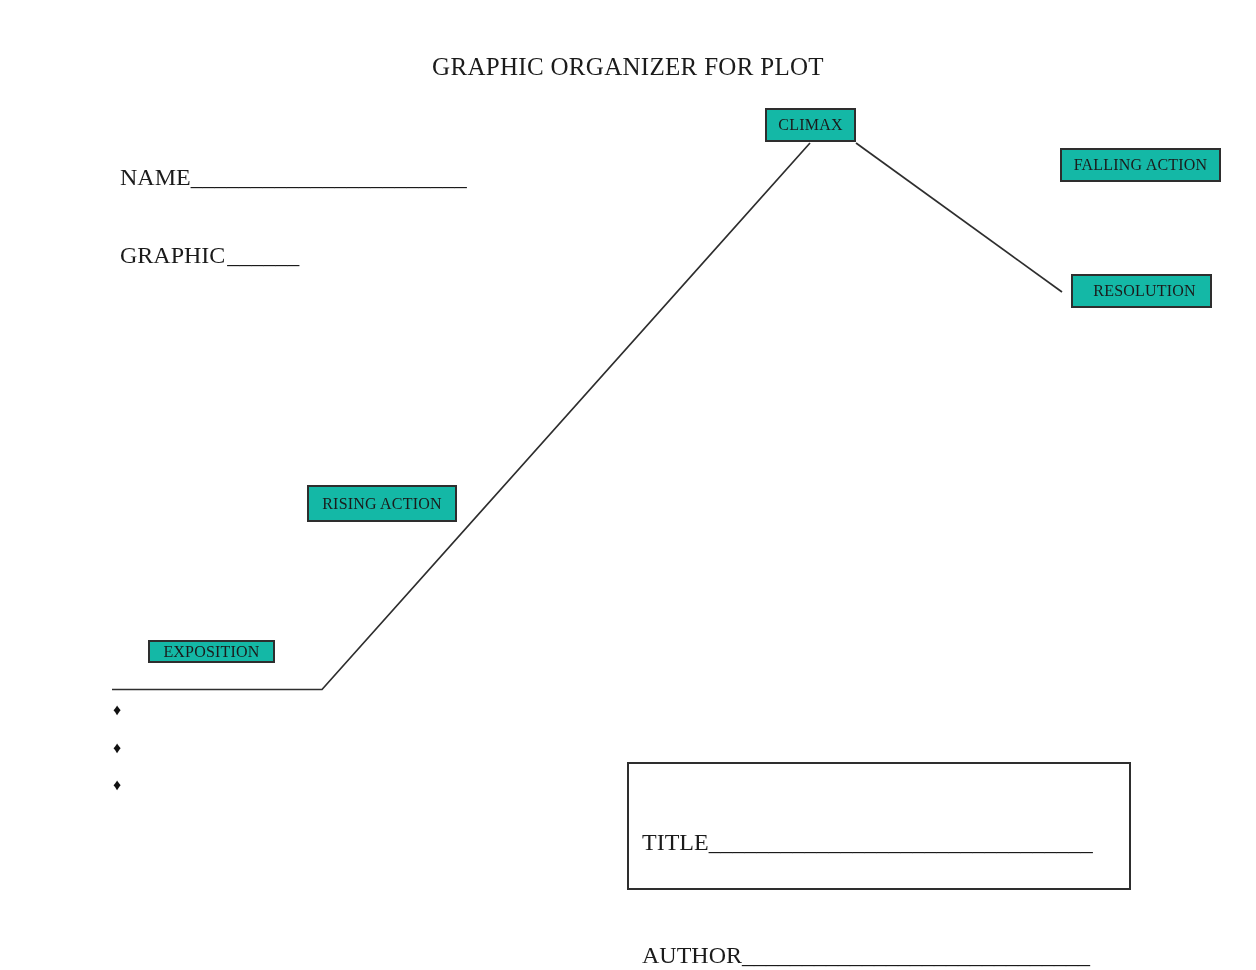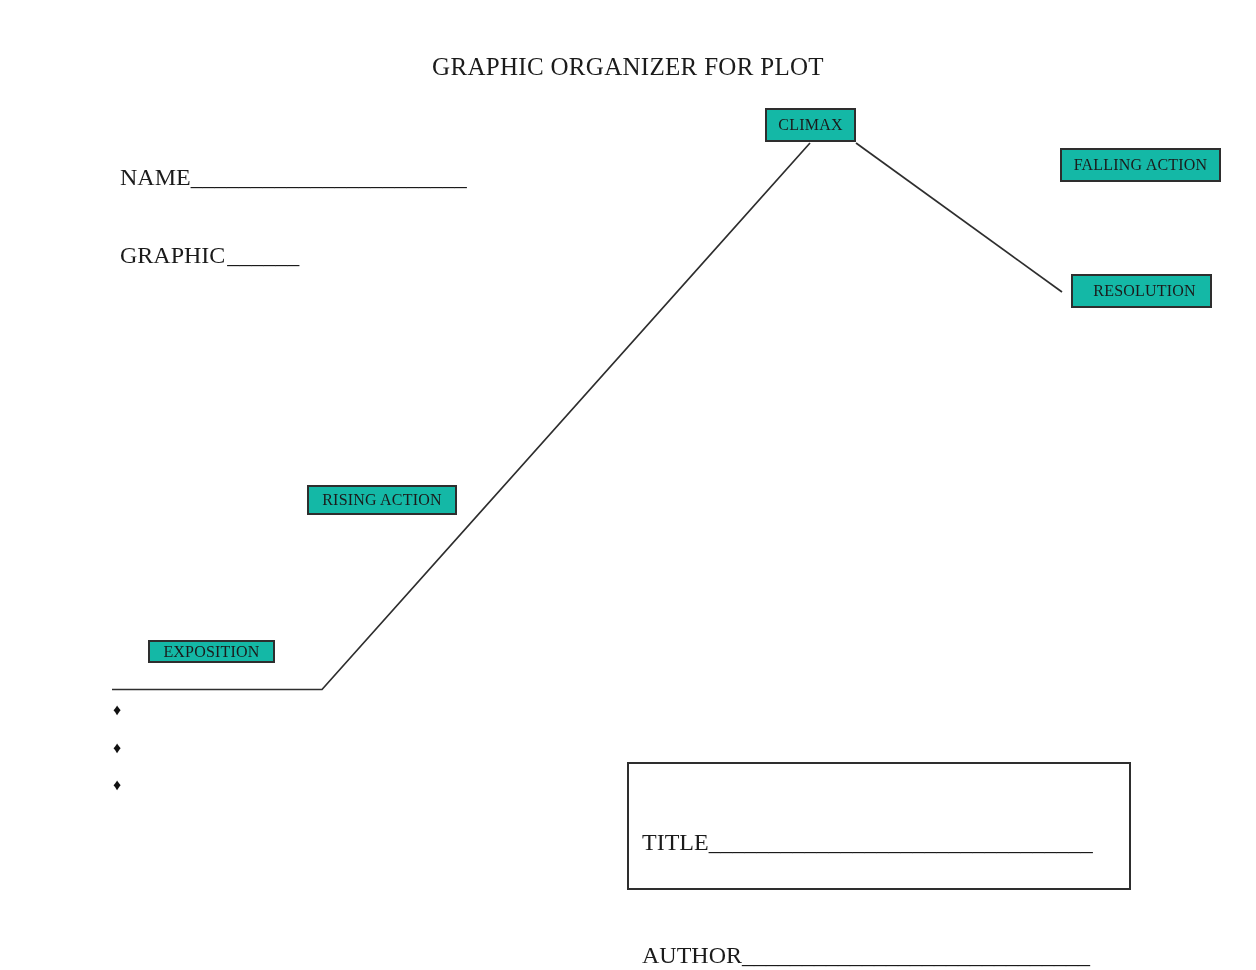--- a/index.html
+++ b/index.html
@@ -56,21 +56,21 @@
     display: flex;
     align-items: center;
     justify-content: center;
     font-size: 16px;
     letter-spacing: 0.2px;
     white-space: nowrap;
   }
   .node-climax        { left: 765px;  top: 108px; width: 91px;  height: 34px; }
   .node-falling       { left: 1060px; top: 148px; width: 161px; height: 34px; }
   .node-resolution    { left: 1071px; top: 274px; width: 141px; height: 34px; padding-left: 6px; }
-  .node-rising        { left: 307px;  top: 485px; width: 150px; height: 30px; }
+  .node-rising        { left: 307px;  top: 485px; width: 150px; height: 37px; }
   .node-exposition    { left: 148px;  top: 640px; width: 127px; height: 23px; }
 
   .bullet-list {
     position: absolute;
     left: 113px;
     top: 701px;
   }
   .bullet-item {
     height: 37.5px;
     font-size: 16px;

